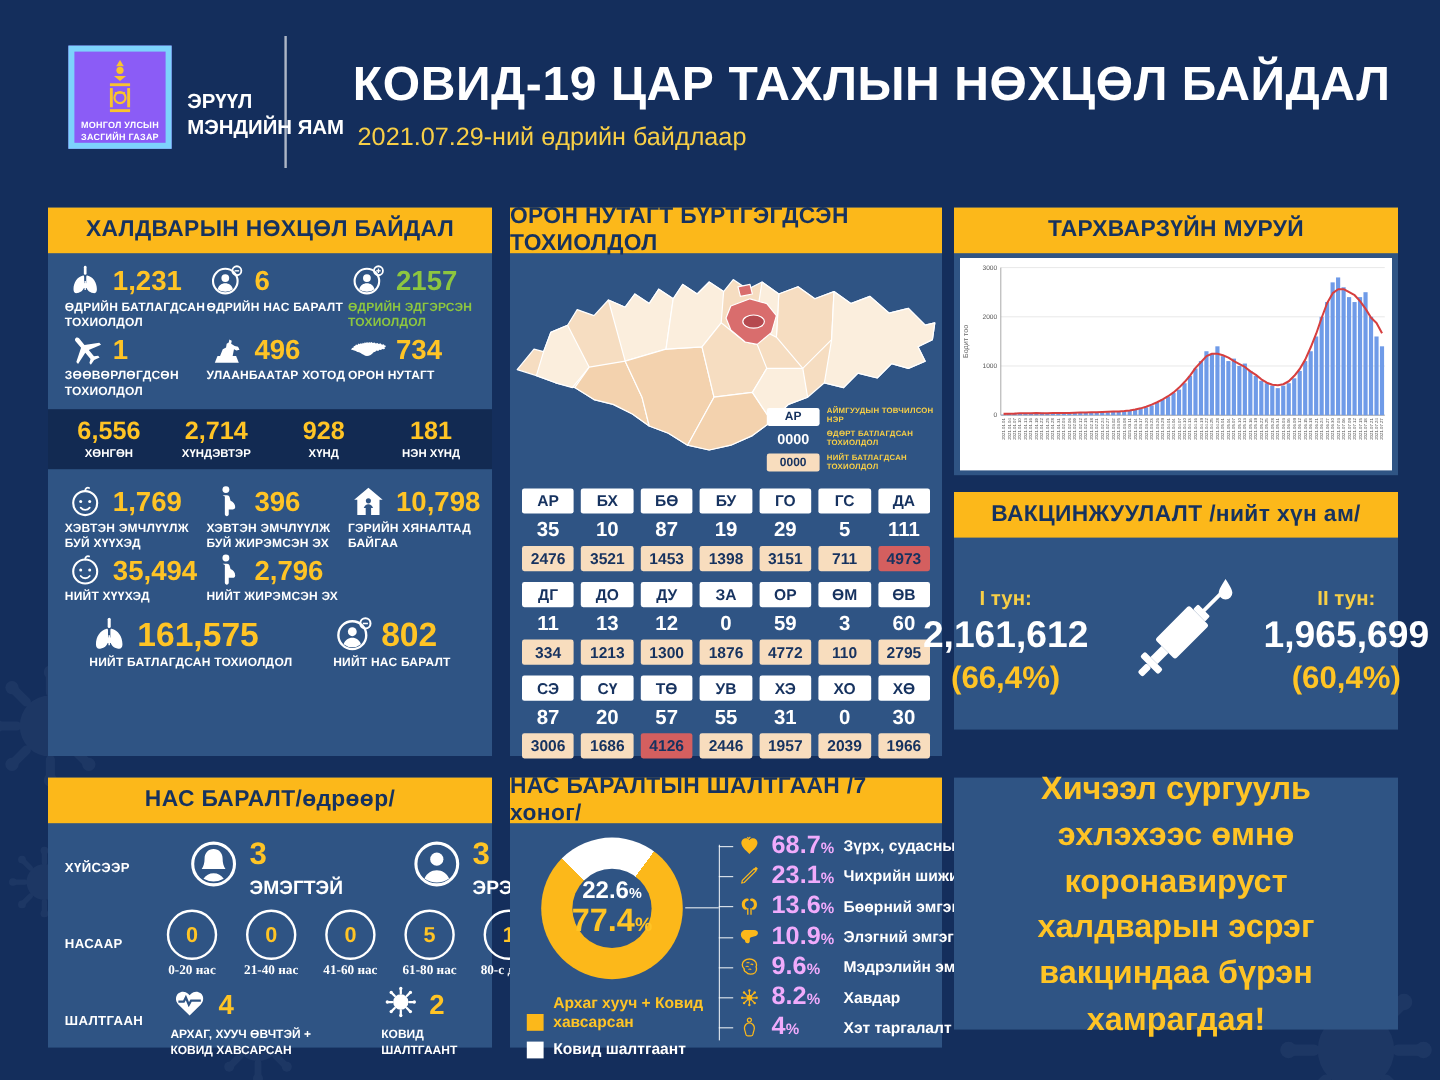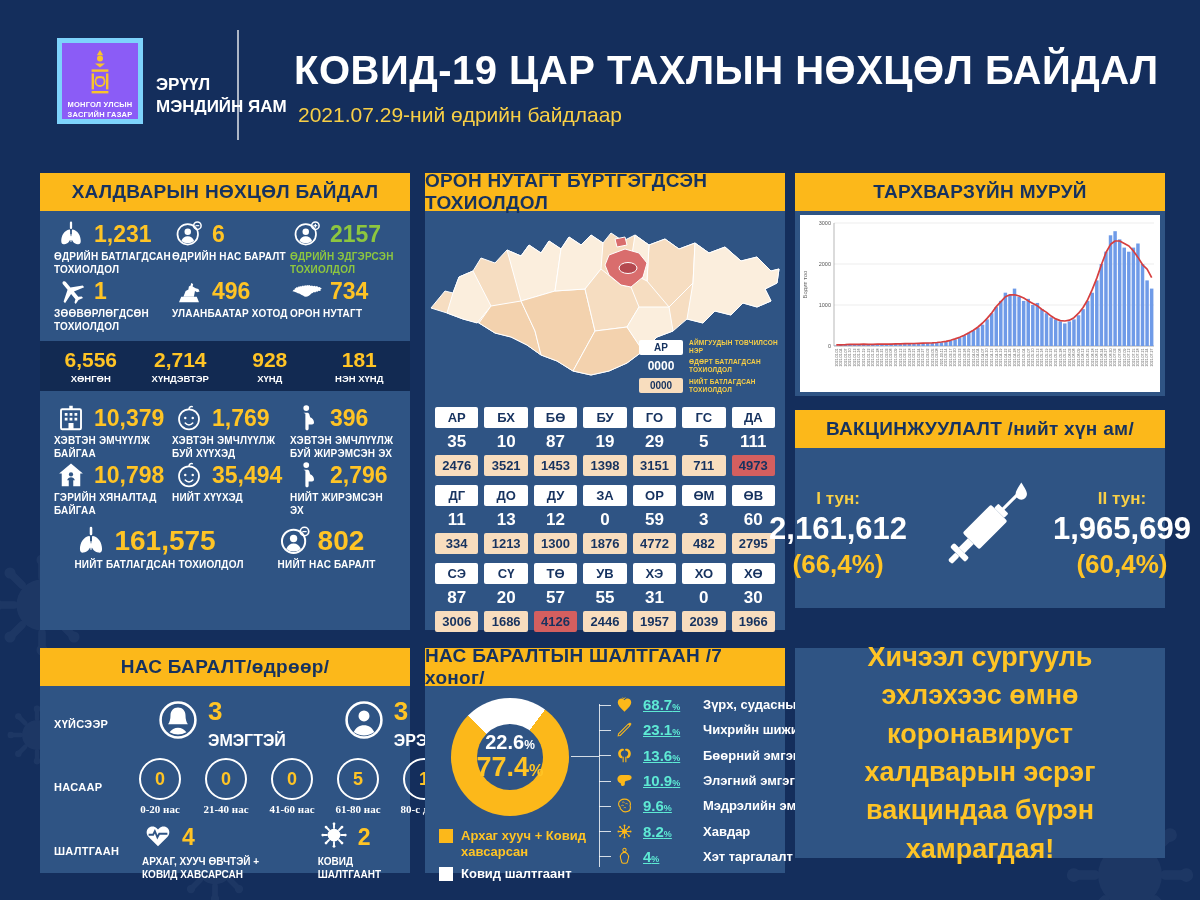--- a/index.html
+++ b/index.html
@@ -91,32 +91,32 @@
   .cause-lbl{font-size:10px;font-weight:bold;line-height:1.25;margin-top:2px;max-width:160px;}
   
   .causes-body{position:relative;height:187px;}
   .donut{position:absolute;left:26px;top:12px;width:118px;height:118px;border-radius:50%;}
   .donut-hole{position:absolute;left:26px;top:26px;width:66px;height:66px;border-radius:50%;background:#2f5484;
               display:flex;flex-direction:column;align-items:center;justify-content:center;}
   .donut-small{font-size:20px;font-weight:bold;color:#fff;line-height:1.05;}
   .donut-big{font-size:27px;font-weight:bold;color:#ffc425;line-height:1.05;}
   .pct-sign{font-size:60%;}
   .causes-legend{position:absolute;left:14px;top:142px;}
-  .cl-row{display:flex;align-items:flex-start;gap:8px;margin-bottom:7px;}
+  .cl-row{display:flex;align-items:flex-end;gap:8px;margin-bottom:7px;}
   .cl-swatch{width:14px;height:14px;flex:none;margin-top:1px;}
   .cl-label{font-size:13px;font-weight:bold;line-height:1.2;max-width:140px;}
   .cl-label.yellow{color:#ffc425;}
   .causes-list{position:absolute;left:172px;top:6px;right:4px;}
   .cause-line{position:relative;display:flex;align-items:center;gap:8px;height:25.3px;padding-left:16px;}
   .cause-line::before{content:"";position:absolute;left:2px;top:50%;width:12px;height:1px;background:rgba(255,255,255,.8);}
   .cl-vline{position:absolute;left:174px;top:18px;width:1px;height:163px;background:rgba(255,255,255,.8);}
   .cl-hconn{position:absolute;left:146px;top:70px;width:28px;height:1px;background:rgba(255,255,255,.8);}
   .cause-line .icn{width:22px;display:flex;justify-content:center;color:#fcb81a;flex:none;}
   .cause-line .icn svg{width:19px;height:19px;}
-  .cause-pct{font-size:15px;font-weight:bold;color:#5eead4;width:52px;flex:none;text-decoration:underline;}
+  .cause-pct{font-size:21px;font-weight:bold;color:#f0abfc;width:52px;flex:none;}
   .cause-name{font-size:13px;font-weight:bold;white-space:nowrap;}
   
   .message-text{font-size:27px;font-weight:bold;color:#ffc425;text-align:center;line-height:1.42;padding:0 26px;}
 </style>
 </head>
 <body>
 
 <div class="page">
 
   <div class="deco" style="left:-18px;top:545px;"><svg width="120" height="120" viewBox="0 0 24 24" fill="currentColor">
@@ -306,39 +306,20 @@
         <div class="sev">
           <div class="sev-value">181</div>
           <div class="sev-label">НЭН ХҮНД</div>
         </div>
       </div>
     <div class="stats3" id="care-stats" style="padding-top:12px;">
         <div class="stat">
           <div class="stat-top">
             <span class="icn ">
               <svg viewBox="0 0 24 24" fill="currentColor">
-                <rect x="4" y="5" width="16" height="16" rx="1" fill="none" stroke="currentColor" stroke-width="1.5"></rect>
-                <rect x="10.6" y="2.2" width="2.8" height="2.8"></rect>
-                <rect x="7" y="8" width="2.2" height="2.2"></rect>
-                <rect x="10.9" y="8" width="2.2" height="2.2"></rect>
-                <rect x="14.8" y="8" width="2.2" height="2.2"></rect>
-                <rect x="7" y="11.8" width="2.2" height="2.2"></rect>
-                <rect x="10.9" y="11.8" width="2.2" height="2.2"></rect>
-                <rect x="14.8" y="11.8" width="2.2" height="2.2"></rect>
-                <rect x="10" y="16" width="4" height="5"></rect>
-              </svg>
-            </span>
-            <span class="stat-value">10,379</span>
-          </div>
-          <div class="stat-label">ХЭВТЭН ЭМЧҮҮЛЖ БАЙГАА</div>
-        </div>
-        <div class="stat">
-          <div class="stat-top">
-            <span class="icn ">
-              <svg viewBox="0 0 24 24" fill="currentColor">
                 <circle cx="12" cy="13" r="8" fill="none" stroke="currentColor" stroke-width="1.4"></circle>
                 <circle cx="9" cy="12" r="1"></circle>
                 <circle cx="15" cy="12" r="1"></circle>
                 <path d="M9 16c.8 1 2 1.5 3 1.5s2.2-.5 3-1.5" fill="none" stroke="currentColor" stroke-width="1.2" stroke-linecap="round"></path>
                 <path d="M12 5c0-2 1.5-2.6 2.6-2.1" fill="none" stroke="currentColor" stroke-width="1.2" stroke-linecap="round"></path>
               </svg>
             </span>
             <span class="stat-value">1,769</span>
           </div>
           <div class="stat-label">ХЭВТЭН ЭМЧЛҮҮЛЖ БУЙ ХҮҮХЭД</div>
@@ -504,21 +485,21 @@
           <div class="rg-daily">12</div>
           <div class="rg-daily">0</div>
           <div class="rg-daily">59</div>
           <div class="rg-daily">3</div>
           <div class="rg-daily">60</div>
           <div class="rg-total">334</div>
           <div class="rg-total">1213</div>
           <div class="rg-total">1300</div>
           <div class="rg-total">1876</div>
           <div class="rg-total">4772</div>
-          <div class="rg-total">482</div>
+          <div class="rg-total">110</div>
           <div class="rg-total">2795</div>
         </div>
         <div class="reg-group">
           <div class="rg-code">СЭ</div>
           <div class="rg-code">СҮ</div>
           <div class="rg-code">ТӨ</div>
           <div class="rg-code">УВ</div>
           <div class="rg-code">ХЭ</div>
           <div class="rg-code">ХО</div>
           <div class="rg-code">ХӨ</div>

